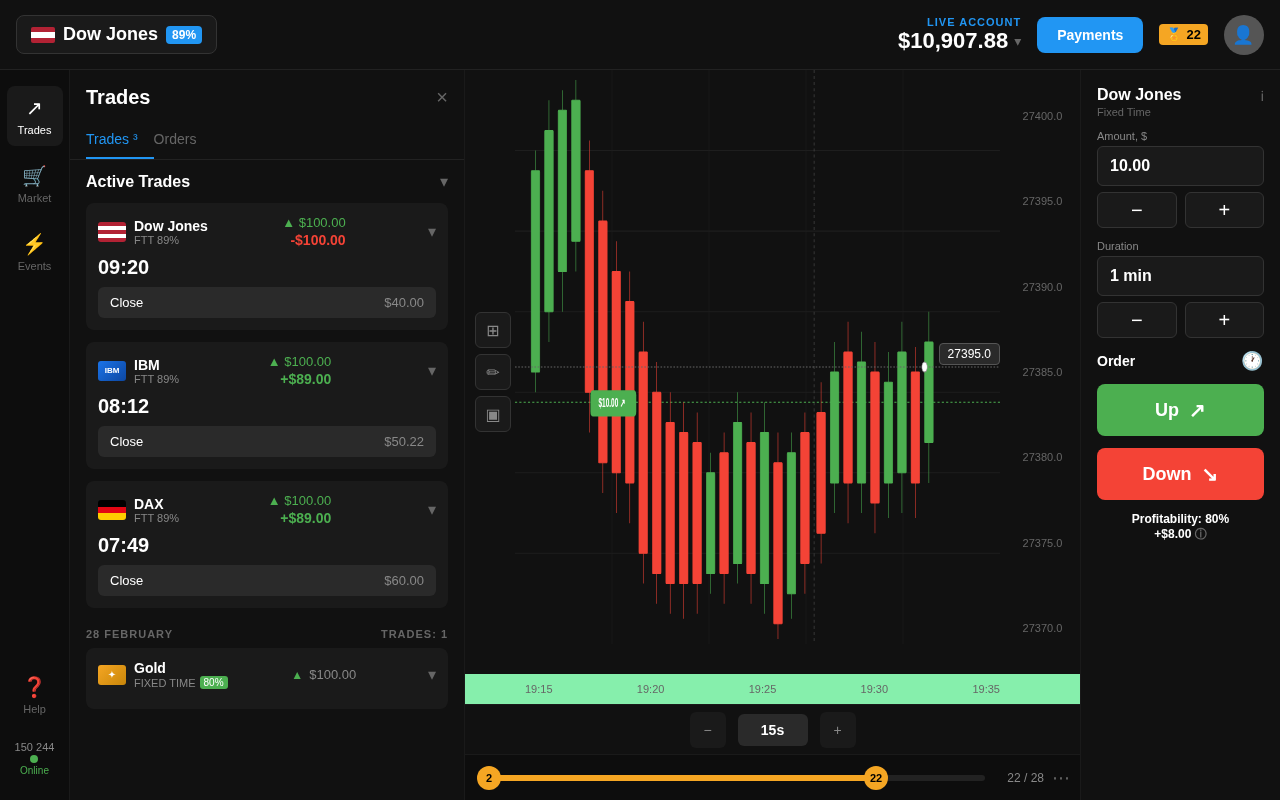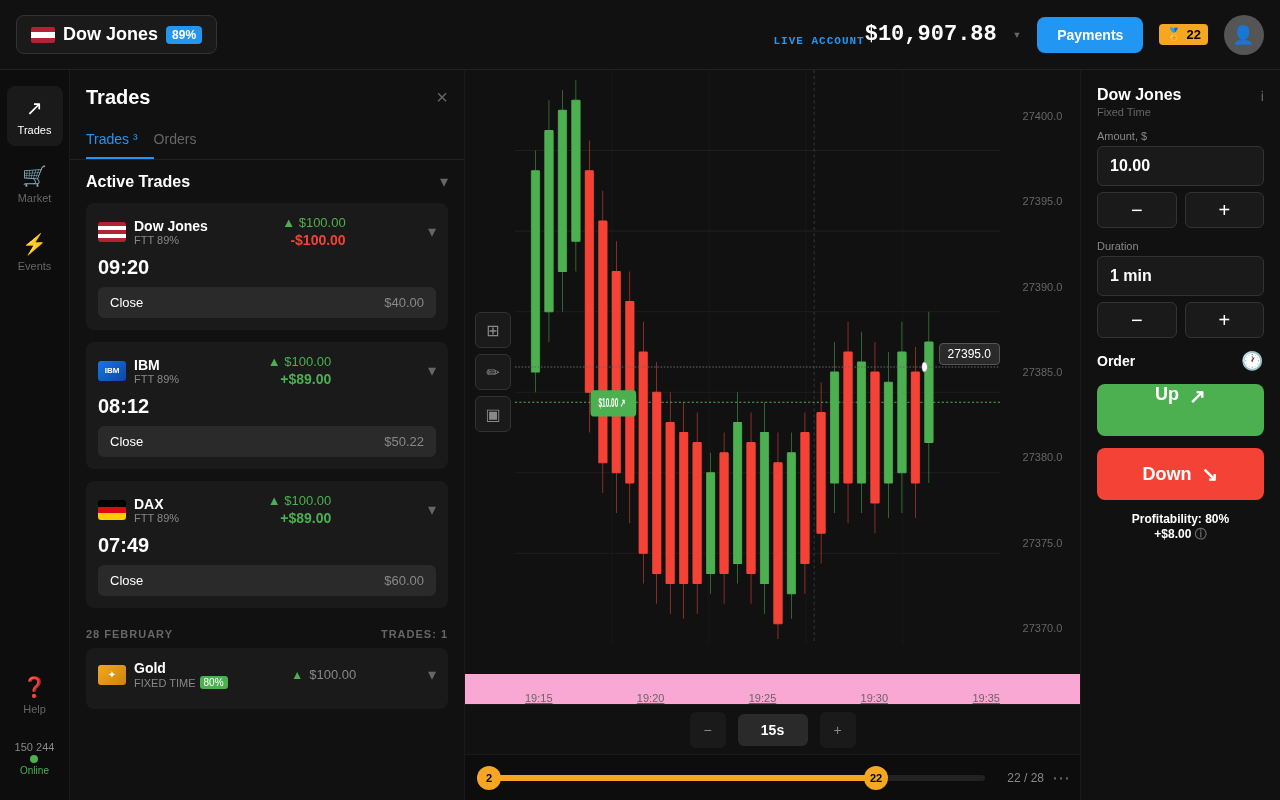--- a/index.html
+++ b/index.html
@@ -75,21 +75,21 @@
     .trade-pnl.neg { color: #f44336; }
     .trade-time { font-size: 20px; font-weight: 600; color: #fff; margin-bottom: 8px; }
     .trade-close-btn { background: #2a2a2a; border: none; color: #fff; border-radius: 6px; padding: 8px 12px; font-size: 13px; cursor: pointer; display: flex; justify-content: space-between; align-items: center; width: 100%; }
     .trade-close-val { color: #888; font-size: 13px; }
     .section-date { font-size: 11px; color: #666; font-weight: 600; letter-spacing: 1px; margin: 20px 0 8px; display: flex; justify-content: space-between; }
 
     
     .chart-area { flex: 1; background: #111; display: flex; flex-direction: column; position: relative; overflow: hidden; }
     .chart-canvas { flex: 1; position: relative; overflow: hidden; }
     .chart-price-axis { position: absolute; right: 0; top: 0; bottom: 30px; width: 75px; background: #111; display: flex; flex-direction: column; justify-content: space-between; padding: 40px 8px 10px; font-size: 11px; color: #666; text-align: center; }
-    .chart-time-axis { height: 30px; background: #f9a8d4; display: flex; align-items: flex-end; padding: 0 80px 0 80px; font-size: 11px; color: #666; position: relative; text-decoration: underline; }
+    .chart-time-axis { height: 30px; background: #86efac; display: flex; align-items: center; padding: 0 80px 0 80px; font-size: 11px; color: #666; position: relative; }
     .time-labels { display: flex; justify-content: space-between; width: 100%; }
 
     
     .chart-svg { position: absolute; top: 0; left: 0; right: 80px; bottom: 30px; }
 
     
     .chart-toolbar { position: absolute; left: 10px; top: 50%; transform: translateY(-50%); display: flex; flex-direction: column; gap: 6px; }
     .toolbar-btn { background: #1a1a1a; border: 1px solid #333; color: #888; width: 36px; height: 36px; border-radius: 6px; display: flex; align-items: center; justify-content: center; font-size: 16px; cursor: pointer; }
 
     
@@ -118,21 +118,21 @@
     .stepper-row { display: flex; gap: 8px; margin-top: 6px; }
     .stepper-btn { background: #1a1a1a; border: 1px solid #333; color: #fff; border-radius: 6px; flex: 1; height: 36px; font-size: 20px; cursor: pointer; display: flex; align-items: center; justify-content: center; }
 
     .duration-section label { font-size: 11px; color: #888; margin-bottom: 4px; display: block; }
     .duration-value { background: #1a1a1a; border: 1px solid #333; border-radius: 6px; padding: 10px 12px; font-size: 16px; font-weight: 600; color: #fff; width: 100%; }
 
     .order-row { display: flex; align-items: center; justify-content: space-between; }
     .order-label { font-size: 14px; font-weight: 600; text-align: center; }
     .order-clock { color: #888; font-size: 18px; }
 
-    .up-btn { background: #4CAF50; border: none; border-radius: 8px; color: #fff; font-size: 18px; font-weight: 700; width: 100%; height: 52px; cursor: pointer; display: flex; align-items: flex-start; justify-content: center; gap: 10px; }
+    .up-btn { background: #4CAF50; border: none; border-radius: 8px; color: #fff; font-size: 18px; font-weight: 700; width: 100%; height: 52px; cursor: pointer; display: flex; align-items: center; justify-content: center; gap: 10px; }
     .down-btn { background: #f44336; border: none; border-radius: 8px; color: #fff; font-size: 18px; font-weight: 700; width: 100%; height: 52px; cursor: pointer; display: flex; align-items: center; justify-content: center; gap: 10px; }
 
     .profitability { text-align: center; font-size: 12px; color: #888; }
     .profitability span { color: #fff; font-weight: 600; }
     .profit-val { color: #4CAF50; font-weight: 600; }
 
     
     ::-webkit-scrollbar { width: 4px; }
     ::-webkit-scrollbar-track { background: #111; }
     ::-webkit-scrollbar-thumb { background: #333; border-radius: 2px; }
@@ -141,23 +141,23 @@
 <body>
 
 <div class="top-bar">
   <div class="instrument-selector">
     <div class="flag-icon"></div>
     <span class="instrument-name">Dow Jones</span>
     <span class="instrument-badge">89%</span>
   </div>
   <div class="top-bar-spacer"></div>
   <div class="live-account">
-    <div style="display:flex;flex-direction:row;align-items:flex-end;font-family:Liberation Mono, monospace;">
+    <div style="display:flex;flex-direction:column;align-items:flex-end;">
       <span class="live-account-label">LIVE ACCOUNT</span>
-      <div style="display:flex;align-items:center;gap:16px;">
+      <div style="display:flex;align-items:center;gap:6px;">
         <span class="live-account-value">$10,907.88</span>
         <span class="chevron-down">▾</span>
       </div>
     </div>
   </div>
   <button class="payments-btn">Payments</button>
   <div class="level-badge">
     <span>🏅</span>
       <span>22</span>
   </div>

